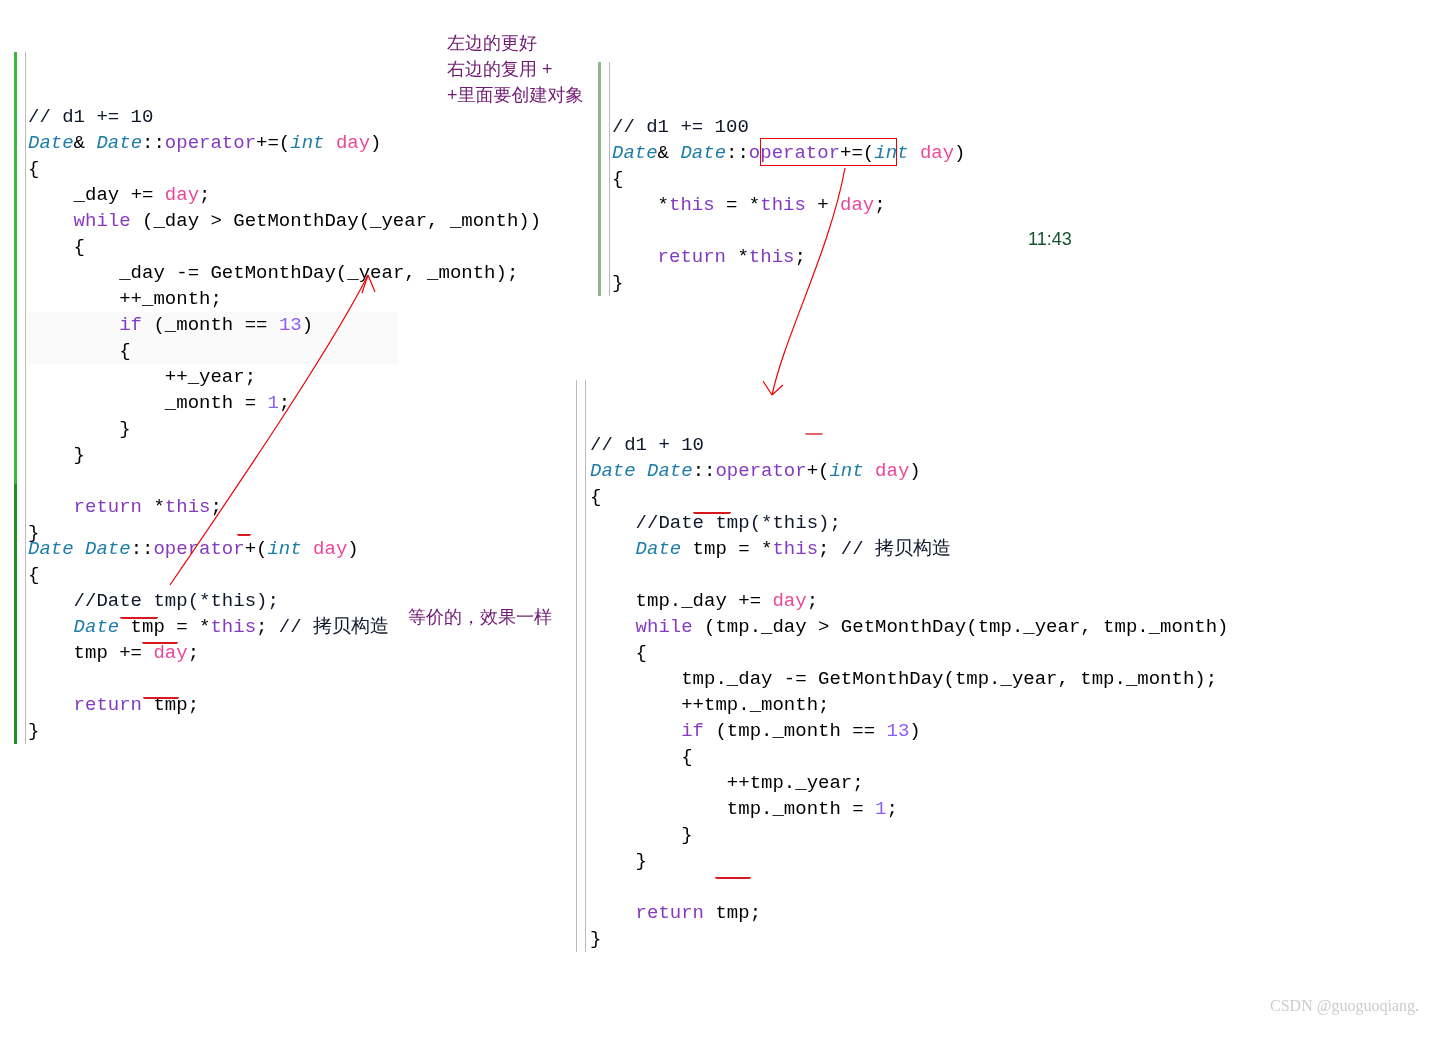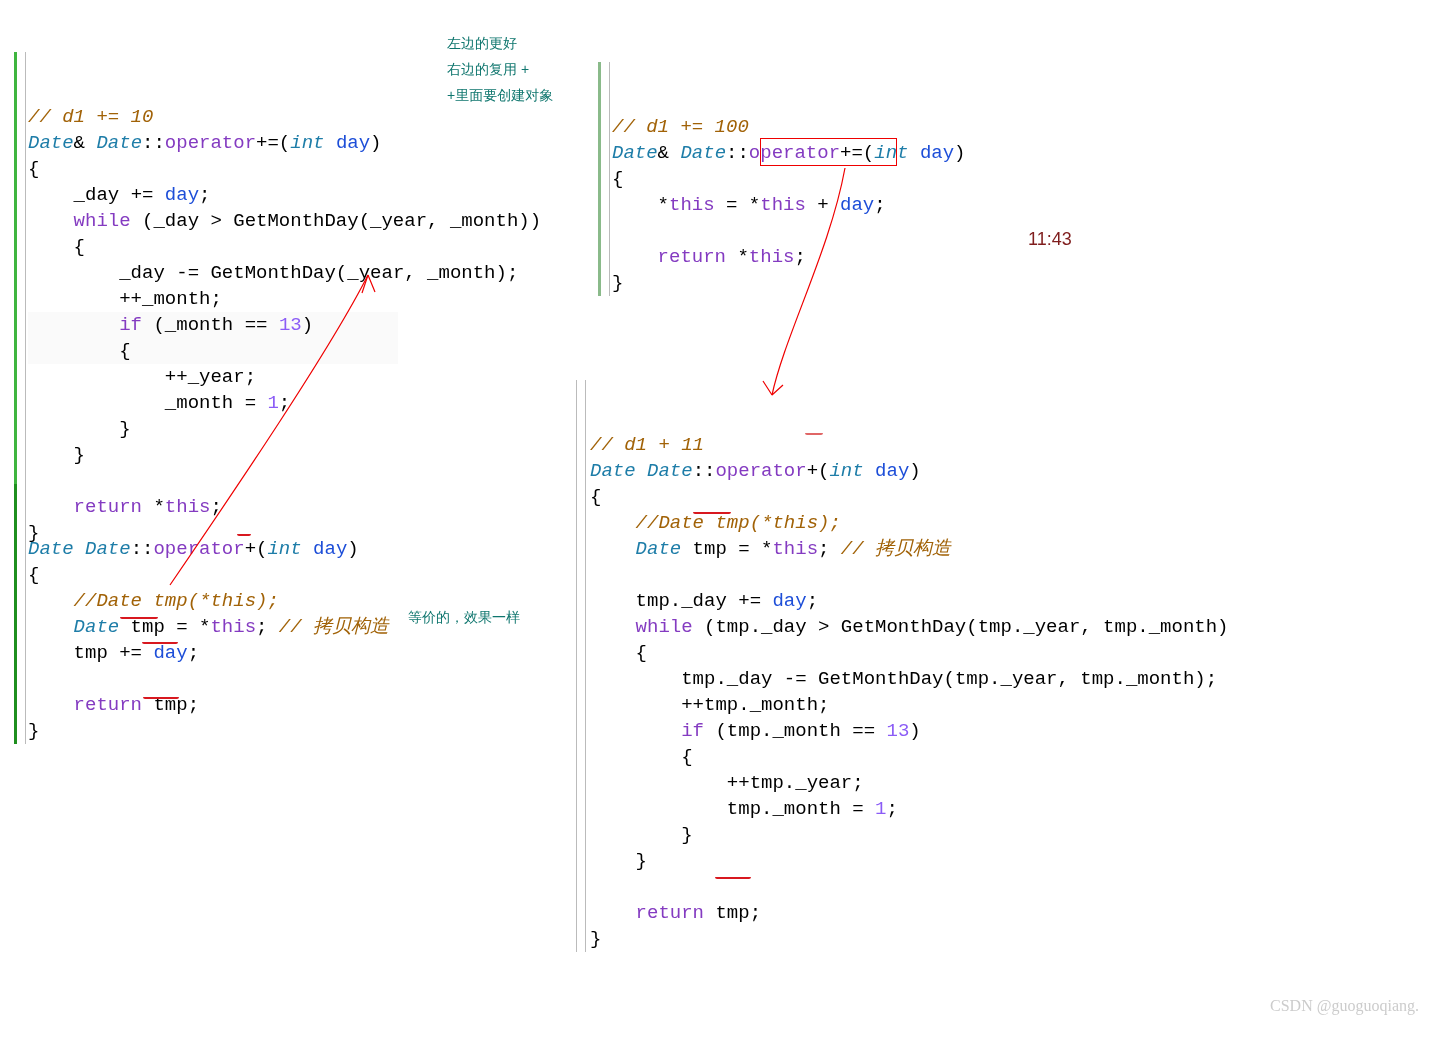--- a/index.html
+++ b/index.html
@@ -23,42 +23,42 @@
     border-left: 3px solid #3fb53f;
     border-right: 1px solid #bbb;
     width: 8px;
     top: 0;
     bottom: 0;
     left: -14px;
   }
   .gutter.dark {
     border-left: 3px solid #1f8f1f;
   }
-  .c-comment { color: #a16207; font-style: italic; }
+  .c-comment { color: #0f172a; }
   .c-type    { color: #1e7da8; font-style: italic; }
   .c-punc    { color: #000; }
   .c-kw      { color: #843bc1; }
   .c-ident   { color: #000000; }
-  .c-param   { color: #1d4ed8; }
+  .c-param   { color: #ec4899; }
   .c-num     { color: #8b5cf6; }
   .c-op      { color: #000; }
   .red-annot {
     position: absolute;
     font-family: "Microsoft YaHei", sans-serif;
-    font-size: 14px;
-    color: #0f766e;
+    font-size: 18px;
+    color: #701a75;
     white-space: pre;
     font-weight: 400;
     line-height: 26px;
   }
   .right-ts {
     position:absolute;
     font-family: Arial, sans-serif;
     font-size:18px;
-    color:#7f1d1d;
+    color:#14532d;
   }
   .watermark {
     position: absolute;
     right: 30px;
     bottom: 24px;
     font-family: Liberation Serif, serif;
     font-size: 16px;
     color: #ccc;
   }
   svg.overlay {
@@ -130,21 +130,21 @@
 <span><span class="c-type">Date</span><span class="c-punc">&amp; </span><span class="c-type">Date</span><span class="c-punc">::</span><span class="c-kw">operator</span><span class="c-punc">+=(</span><span class="c-type">int</span><span class="c-param"> day</span><span class="c-punc">)</span></span>
 <span class="c-punc">{</span>
 <span><span class="c-op">    *</span><span class="c-kw">this</span><span class="c-op"> = *</span><span class="c-kw">this</span><span class="c-ident"> + </span><span class="c-param">day</span><span class="c-punc">;</span></span>
 <span></span>
 <span><span class="c-kw">    return</span><span class="c-op"> *</span><span class="c-kw">this</span><span class="c-punc">;</span></span>
 <span class="c-punc">}</span>
 </div>
 
 <div class="code-block" style="left:590px; top:380px;">
 <div class="gutter" style="border-left-color:#bbb; border-left-width:1px;"></div>
-<span class="c-comment">// d1 + 11</span>
+<span class="c-comment">// d1 + 10</span>
 <span><span class="c-type">Date</span><span class="c-type"> Date</span><span class="c-punc">::</span><span class="c-kw">operator</span><span class="c-punc">+(</span><span class="c-type">int</span><span class="c-param"> day</span><span class="c-punc">)</span></span>
 <span class="c-punc">{</span>
 <span class="c-comment">    //Date tmp(*this);</span>
 <span><span class="c-type">    Date</span><span class="c-ident"> tmp = *</span><span class="c-kw">this</span><span class="c-punc">; </span><span class="c-comment">// 拷贝构造</span></span>
 <span></span>
 <span><span class="c-ident">    tmp._day </span><span class="c-op">+= </span><span class="c-param">day</span><span class="c-punc">;</span></span>
 <span><span class="c-kw">    while</span><span class="c-punc"> (tmp._day &gt; GetMonthDay(tmp._year, tmp._month)</span></span>
 <span class="c-punc">    {</span>
 <span><span class="c-ident">        tmp._day </span><span class="c-op">-= </span><span class="c-ident">GetMonthDay(tmp._year, tmp._month);</span></span>
 <span><span class="c-op">        ++</span><span class="c-ident">tmp._month;</span></span>

